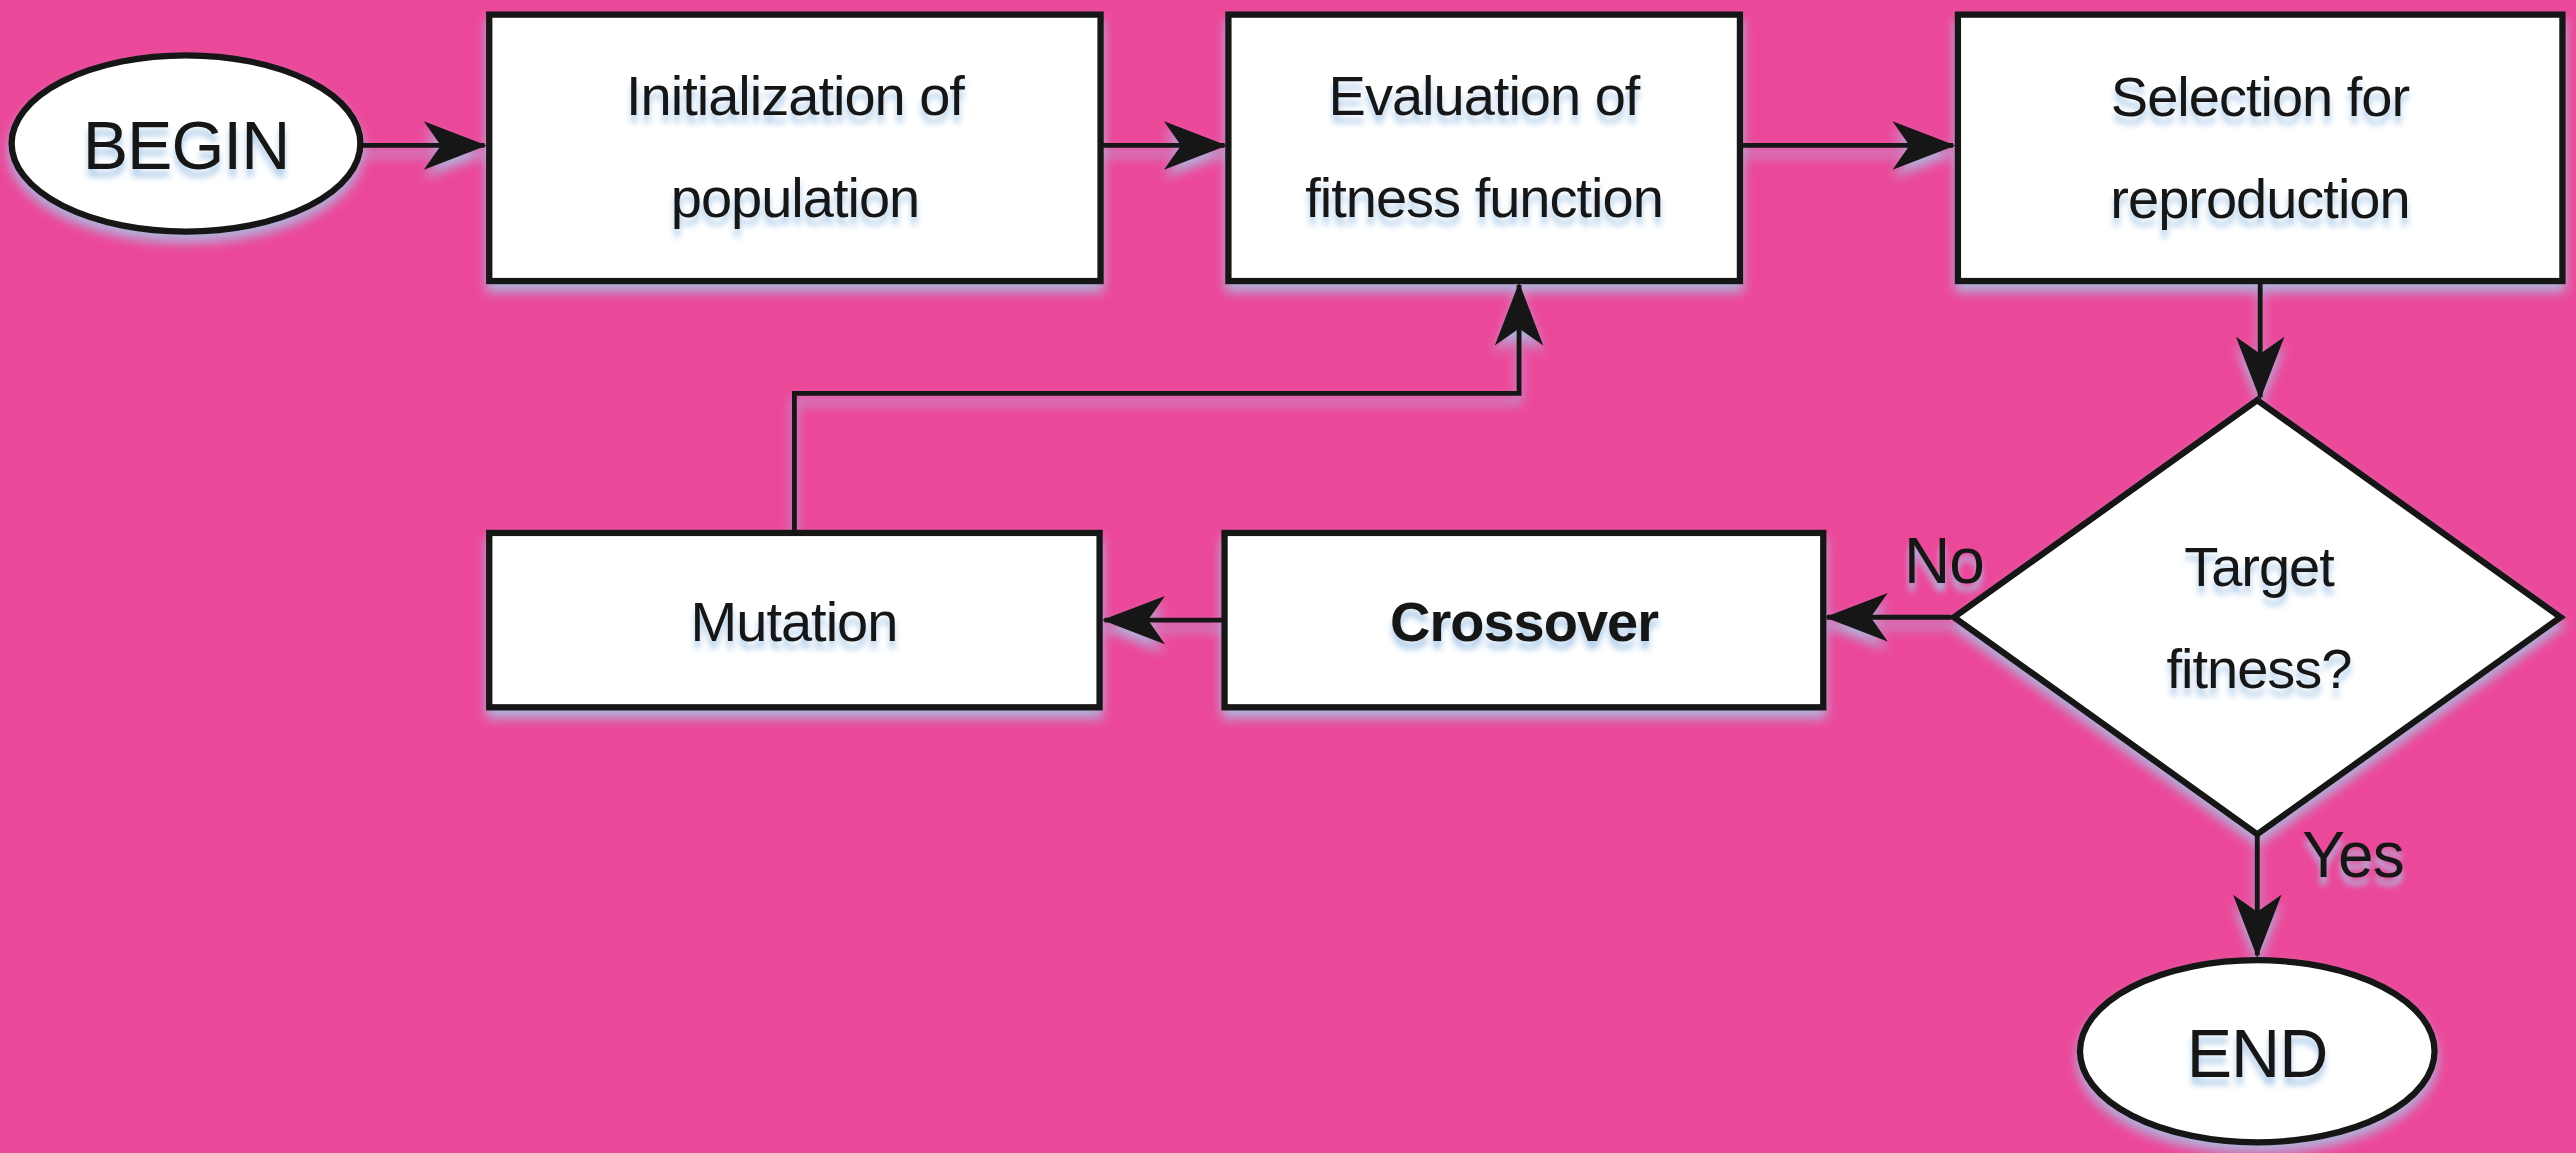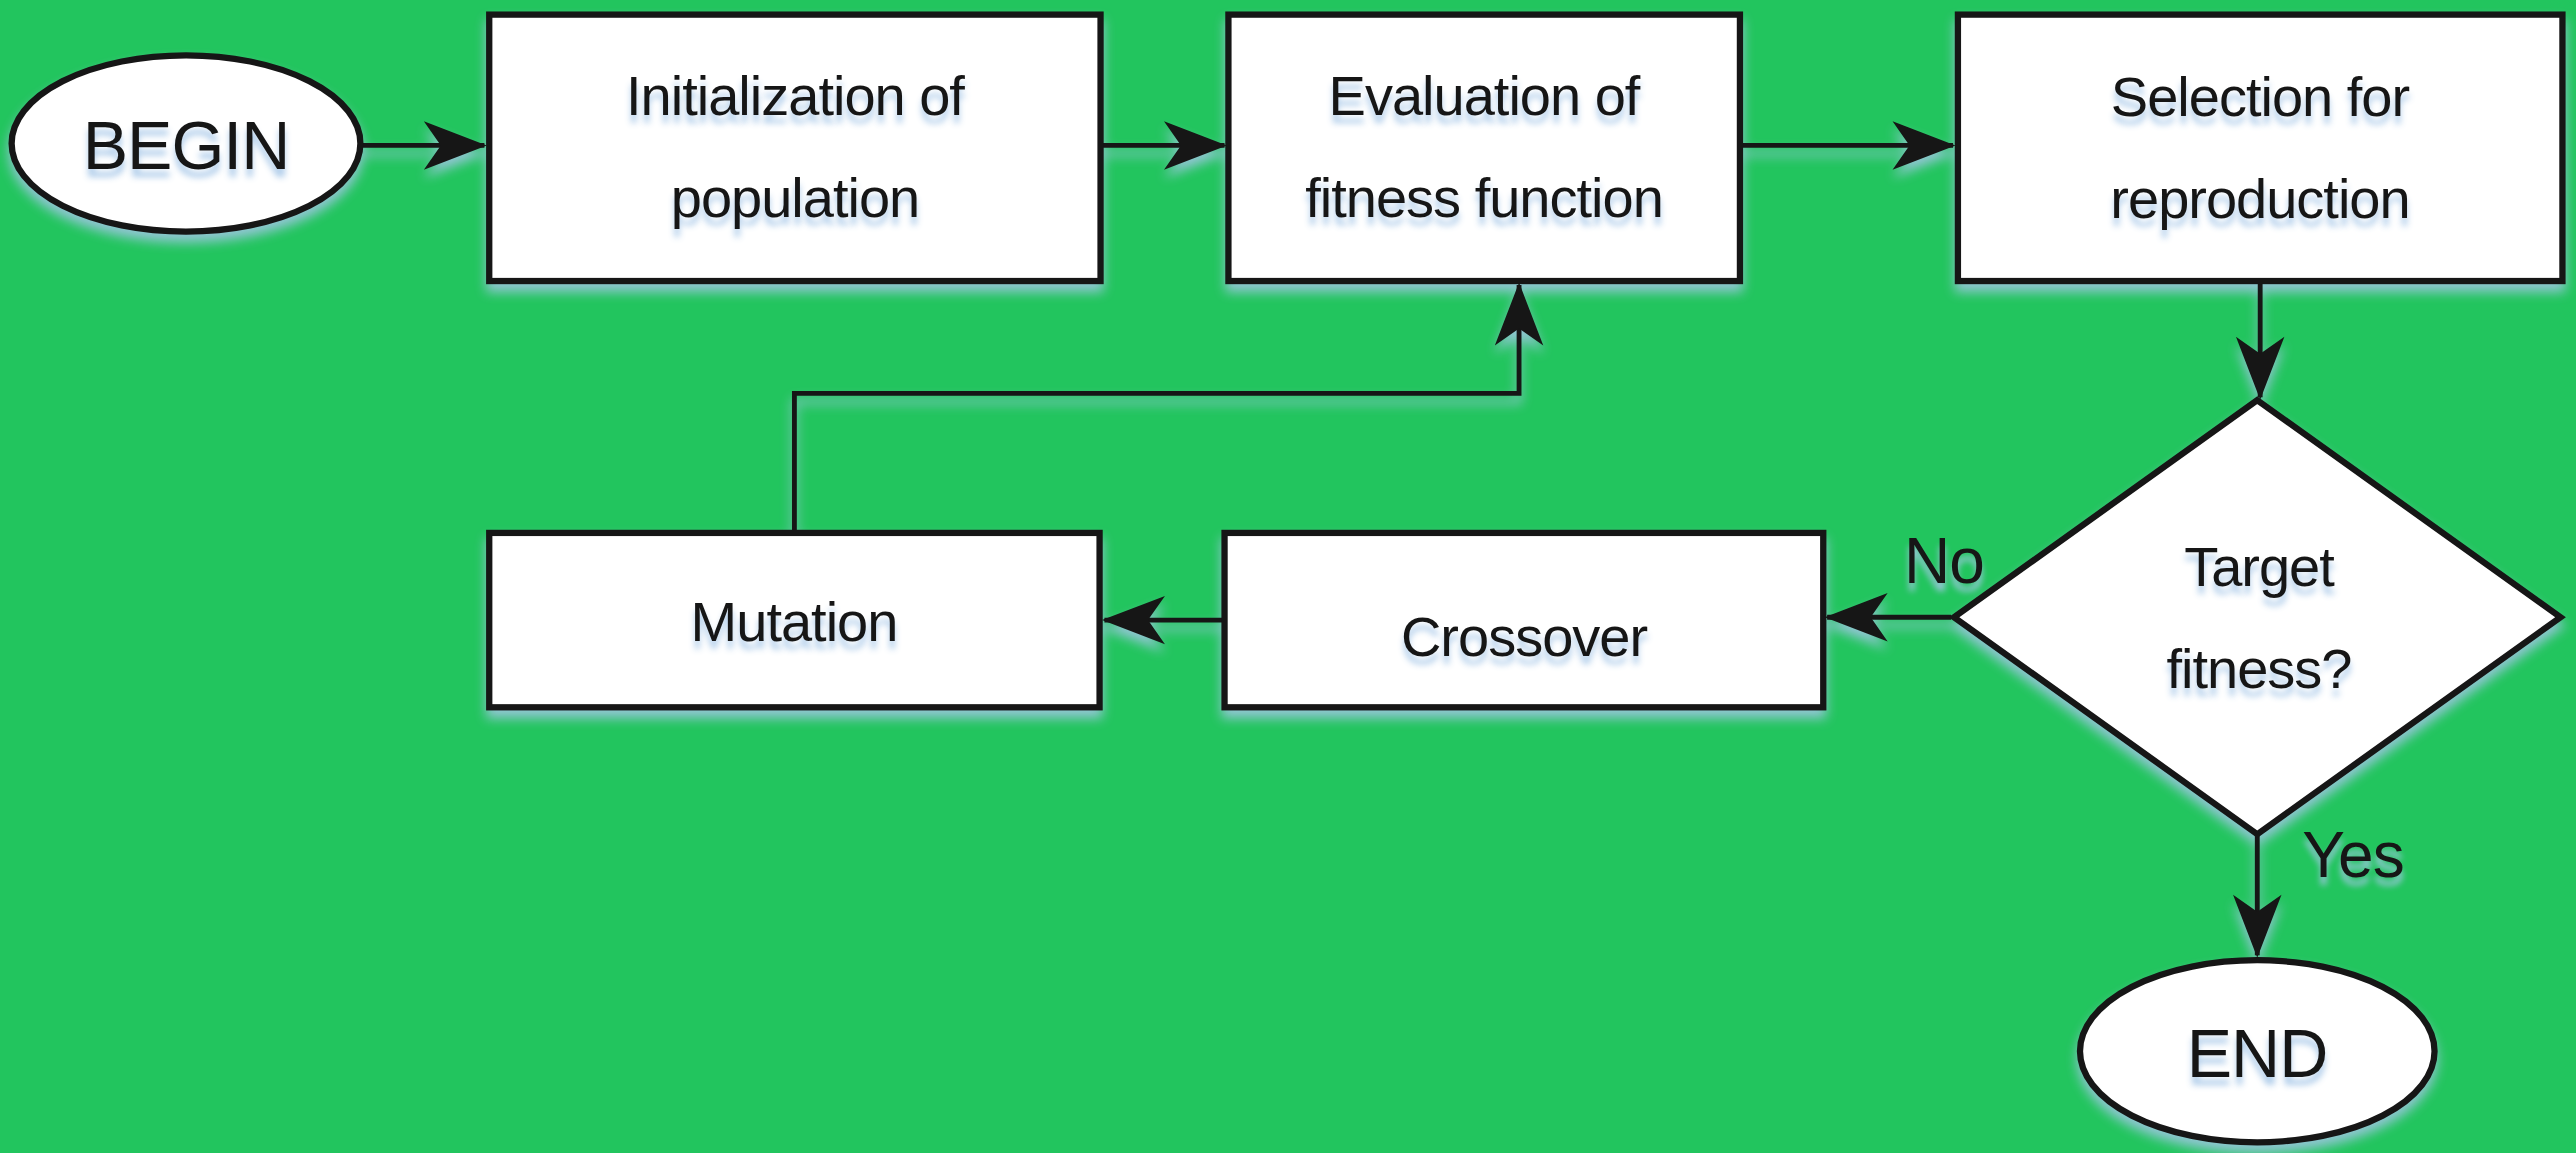--- a/index.html
+++ b/index.html
@@ -1,19 +1,19 @@
 <!DOCTYPE html>
 <html><head>
 <meta charset="utf-8">
 <style>
   html,body{margin:0;padding:0;background:#ffffff;}
   .canvas{
     position:relative;
     width:2576px;height:1154px;
-    background:#22c55e;
+    background:#ec4899;
     font-family:"Liberation Sans", sans-serif;
     color:#161616;
     overflow:hidden;
   }
   .canvas svg{
     position:absolute;left:0;top:0;
     filter:drop-shadow(0 8.7px 5.8px rgba(165,198,232,.85));
   }
   .shape{fill:#ffffff;stroke:#161616;stroke-width:6.5;}
   .edge{fill:none;stroke:#161616;stroke-width:5;marker-end:url(#arrowhead);}
@@ -77,21 +77,21 @@
     <div>Selection for</div>
     <div>reproduction</div>
   </div>
 
   <div class="label" style="left:2259px;top:618px;">
     <div>Target</div>
     <div>fitness?</div>
   </div>
 
   <div class="label" style="left:794px;top:622px;">Mutation</div>
-  <div class="label" style="left:1524px;top:637px;">Crossover</div>
+  <div class="label" style="left:1524px;top:622px;font-weight:bold;">Crossover</div>
 
   <div class="label terminator" style="left:2257px;top:1053px;">END</div>
 
   <div class="label edge-label" style="left:1944px;top:561px;">No</div>
   <div class="label edge-label" style="left:2353px;top:855px;text-align:right;">Yes</div>
 
 </div>
 
 
 </body></html>

